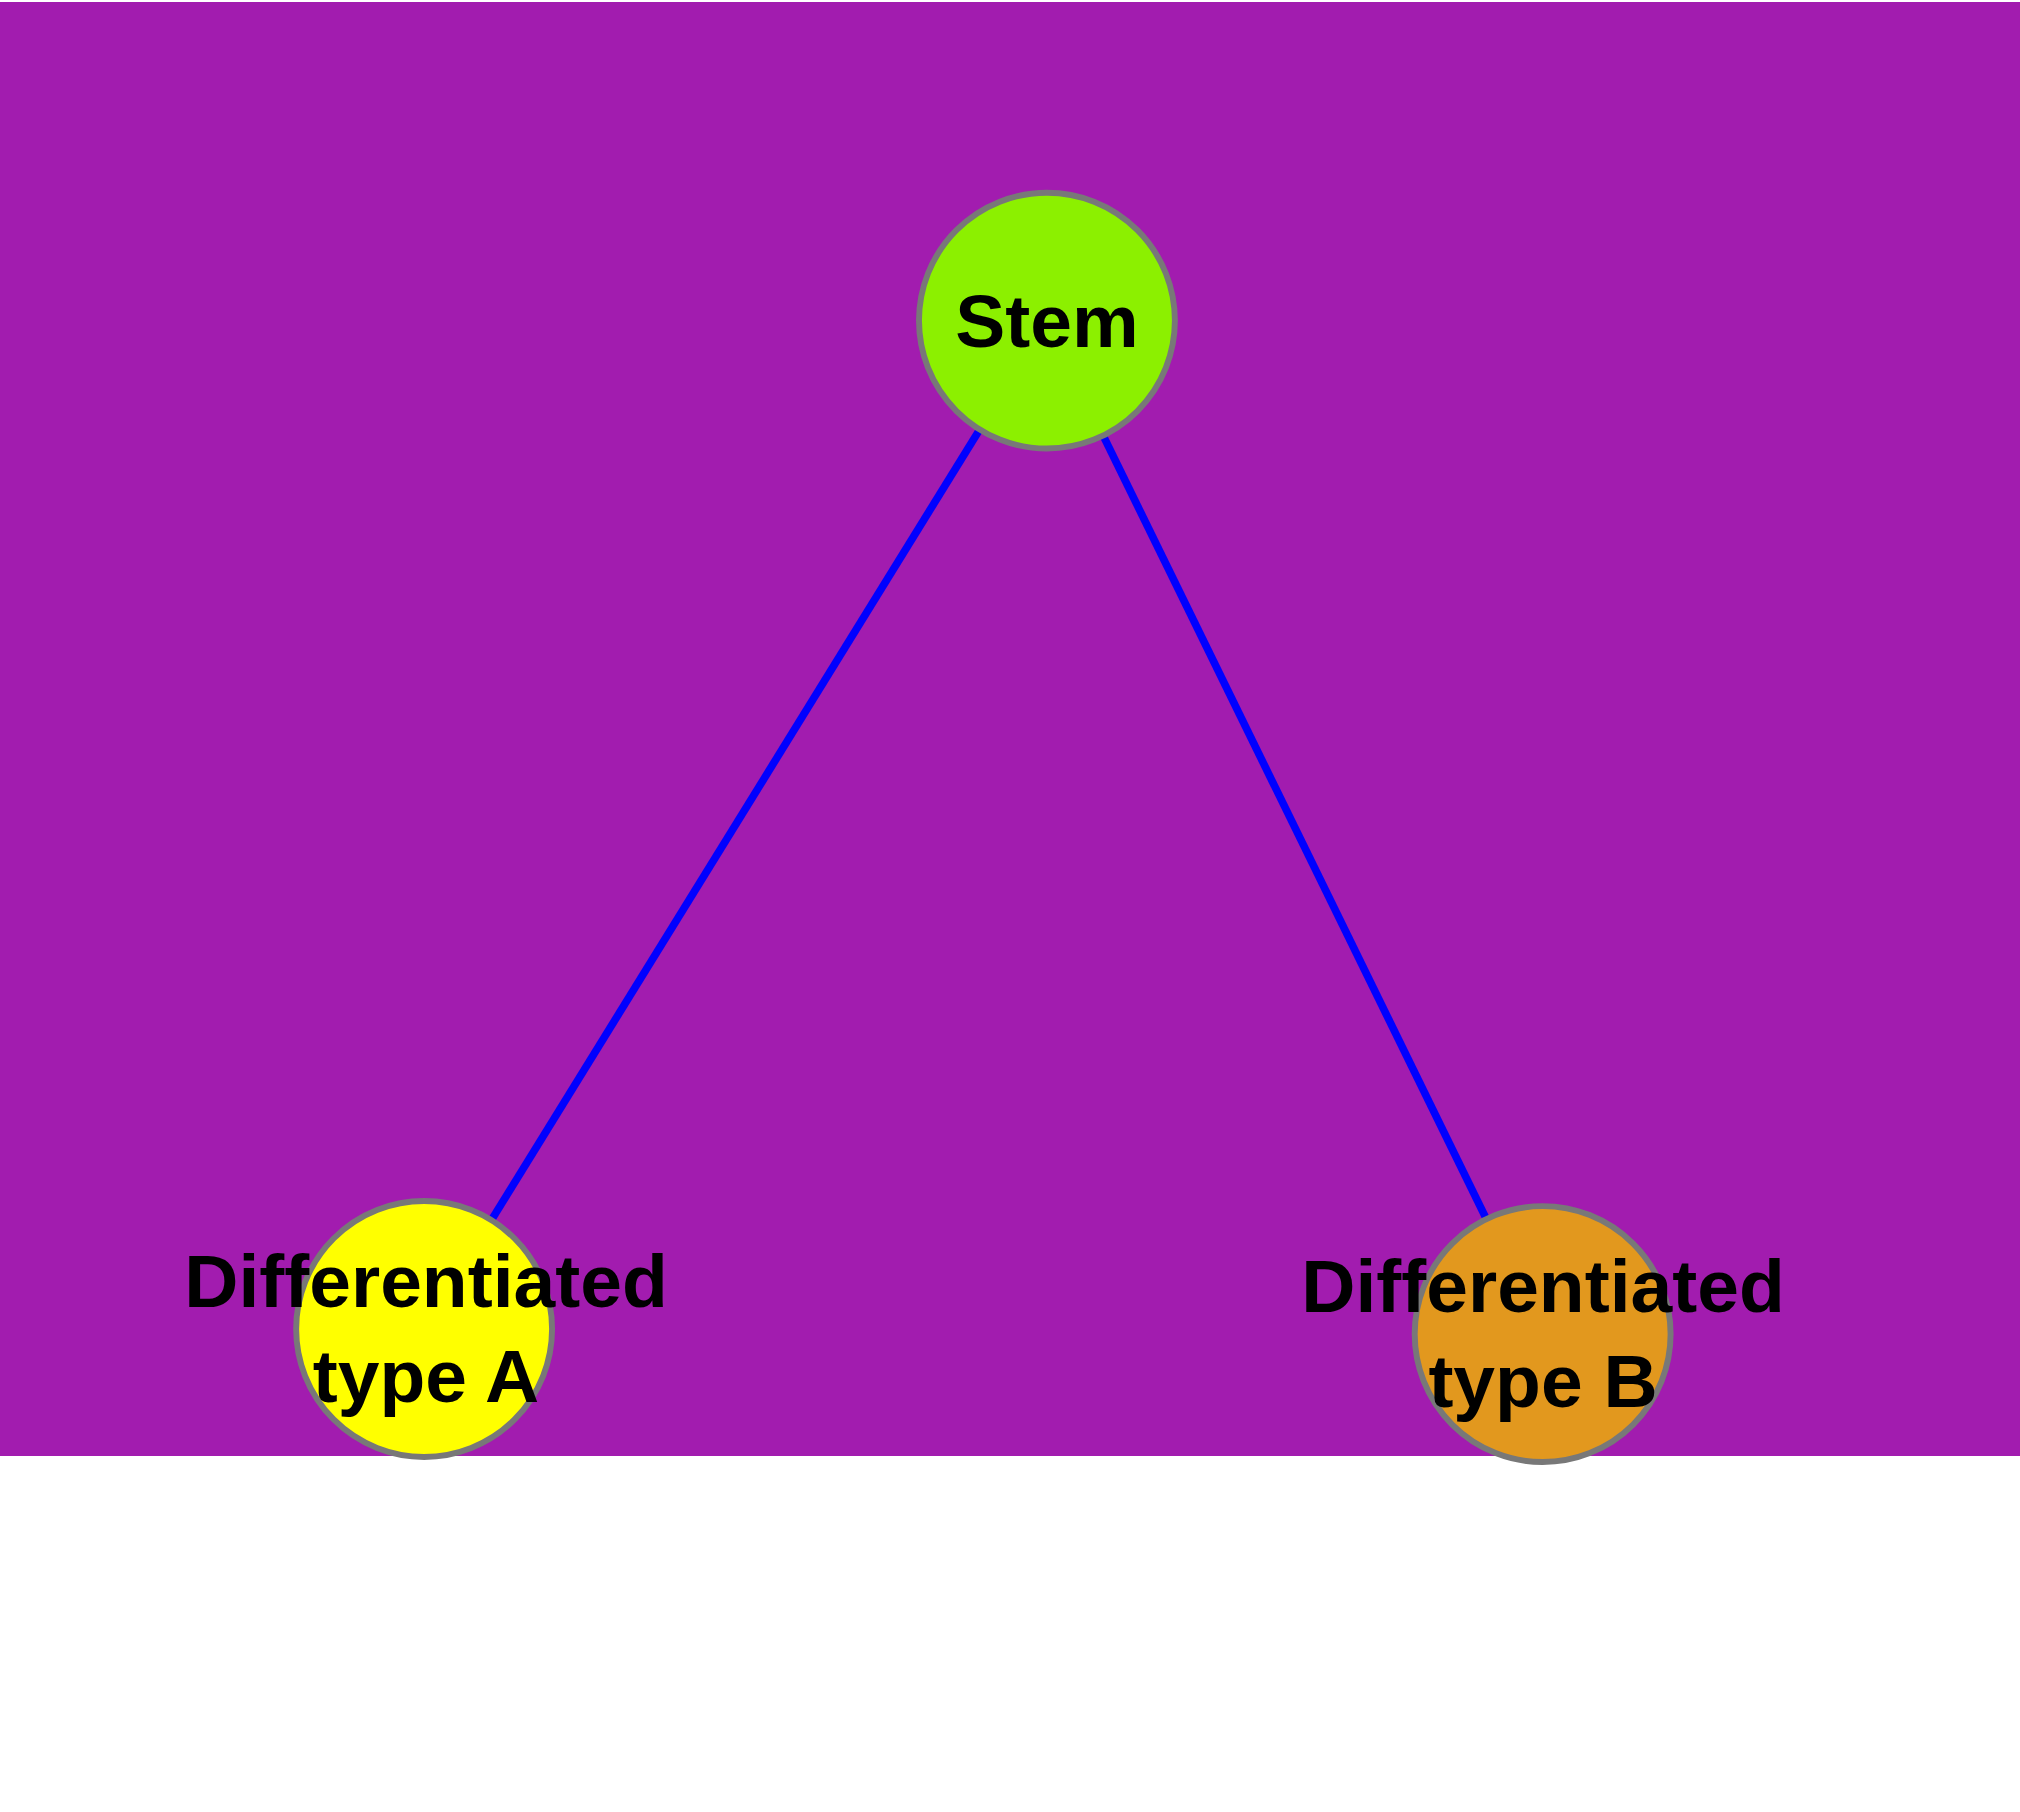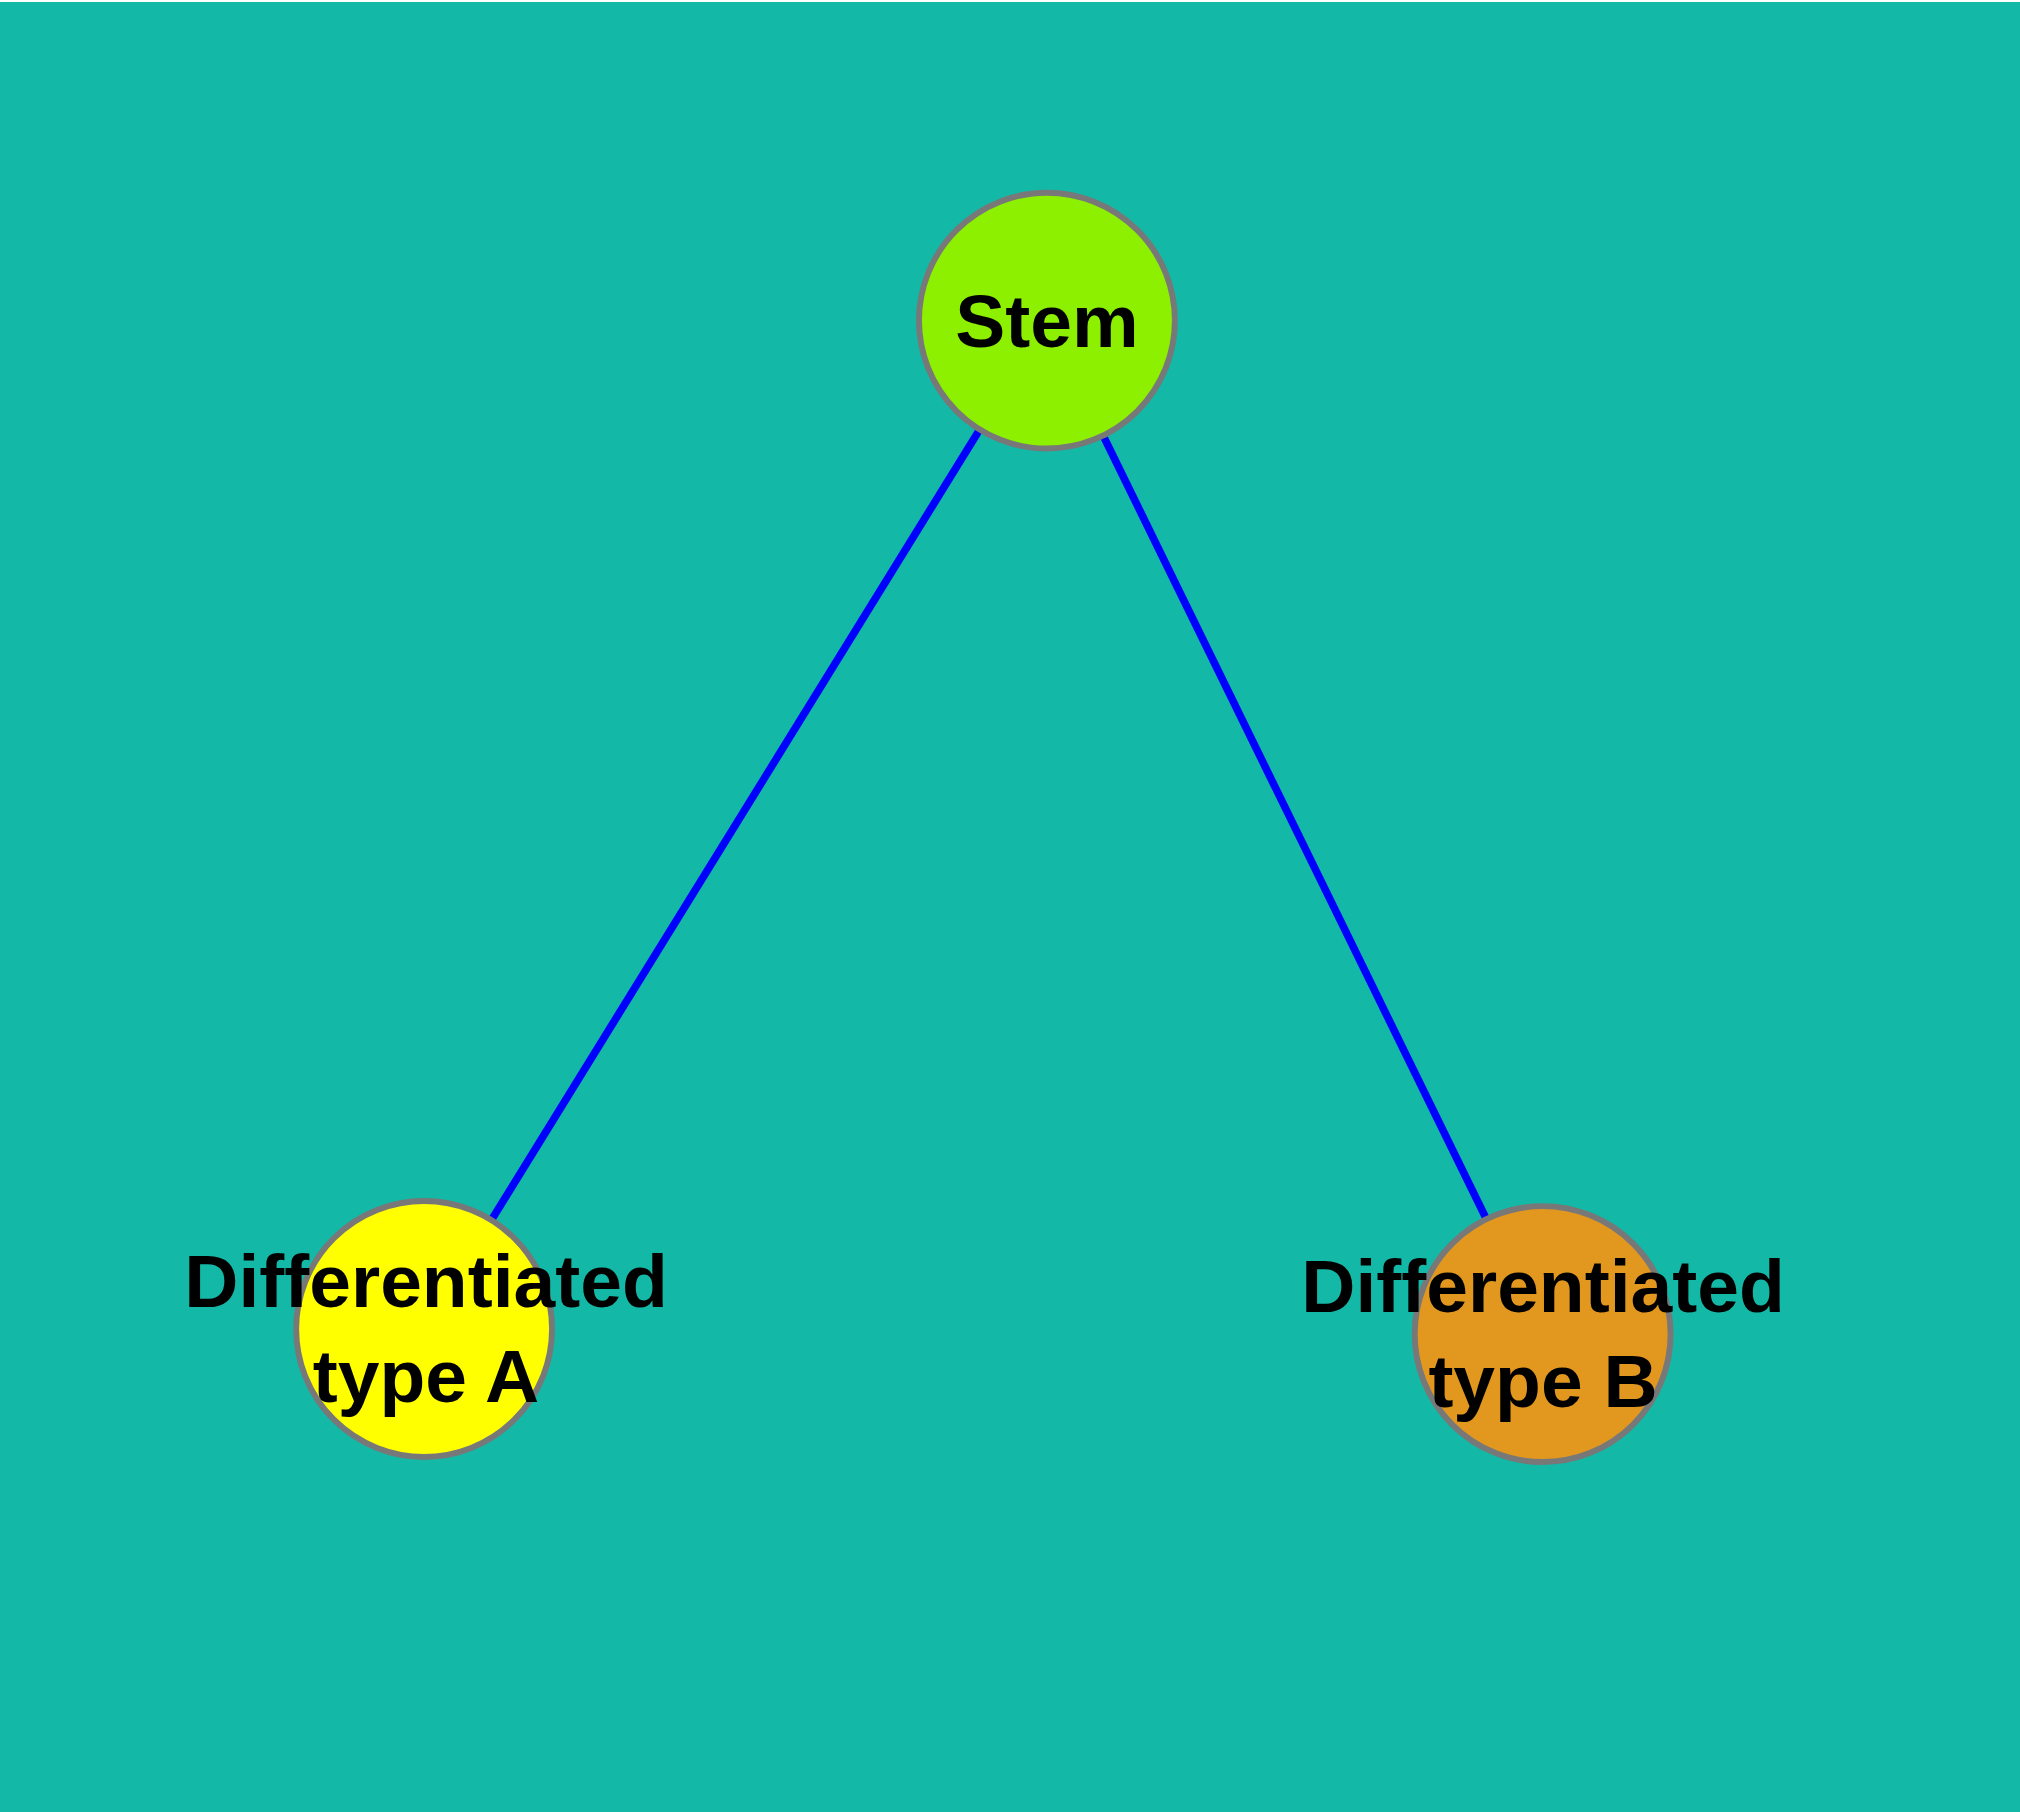--- a/index.html
+++ b/index.html
@@ -8,22 +8,22 @@
     width: 2021px;
     height: 1812px;
     background: #ffffff;
     overflow: hidden;
   }
   .canvas {
     position: absolute;
     left: 0;
     top: 1.7px;            
     width: 2021px;
-    height: 1810px;
-    background: #14b8a6;
+    height: 1454px;
+    background: #a21caf;
   }
   svg.graph {
     position: absolute;
     left: 0;
     top: 0;
     width: 2021px;
     height: 1810px;
     display: block;
   }
   svg.graph circle {

